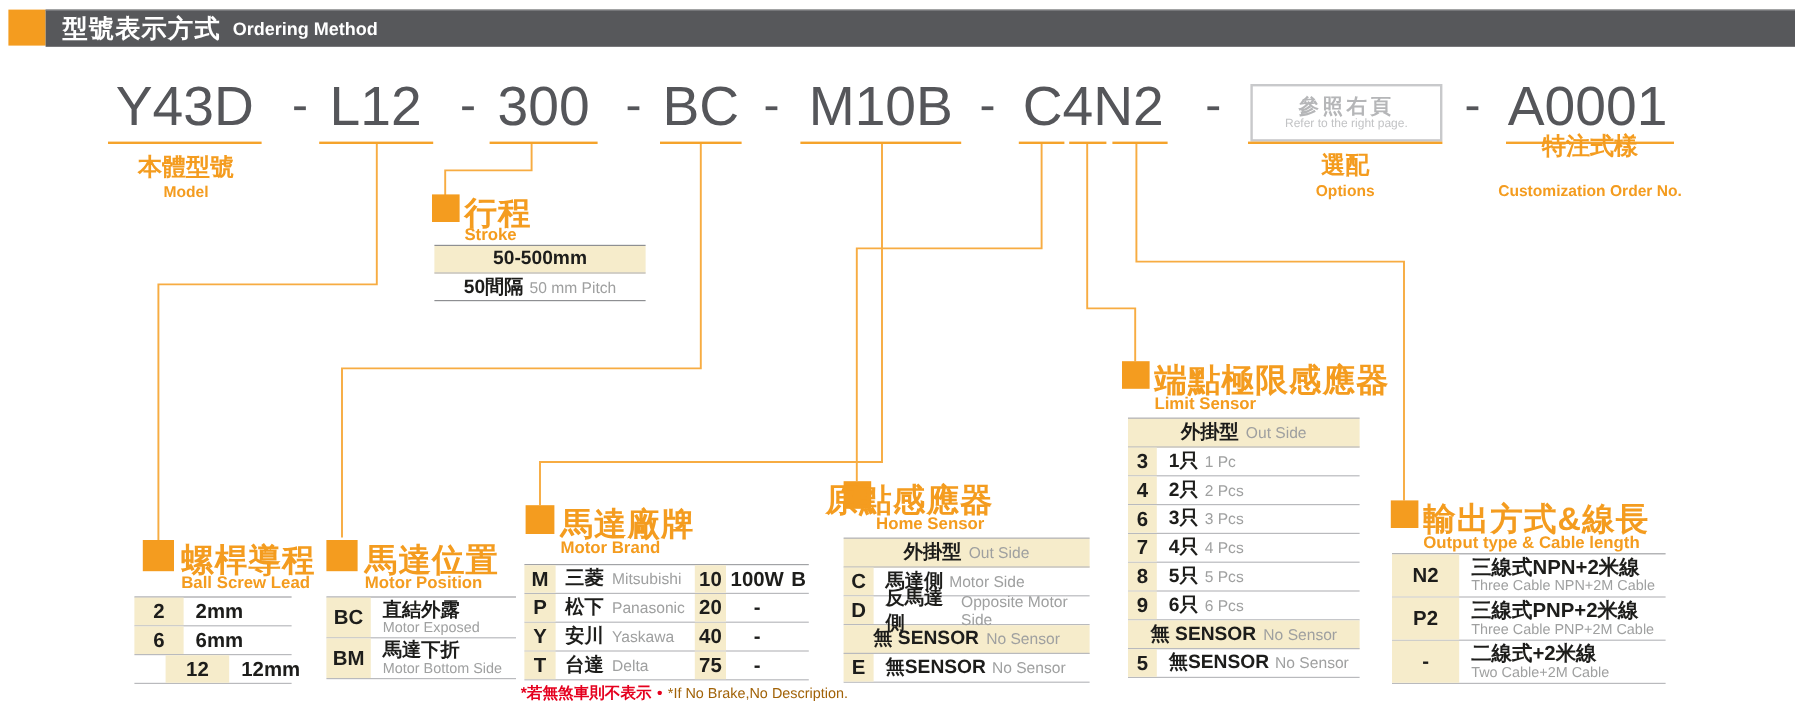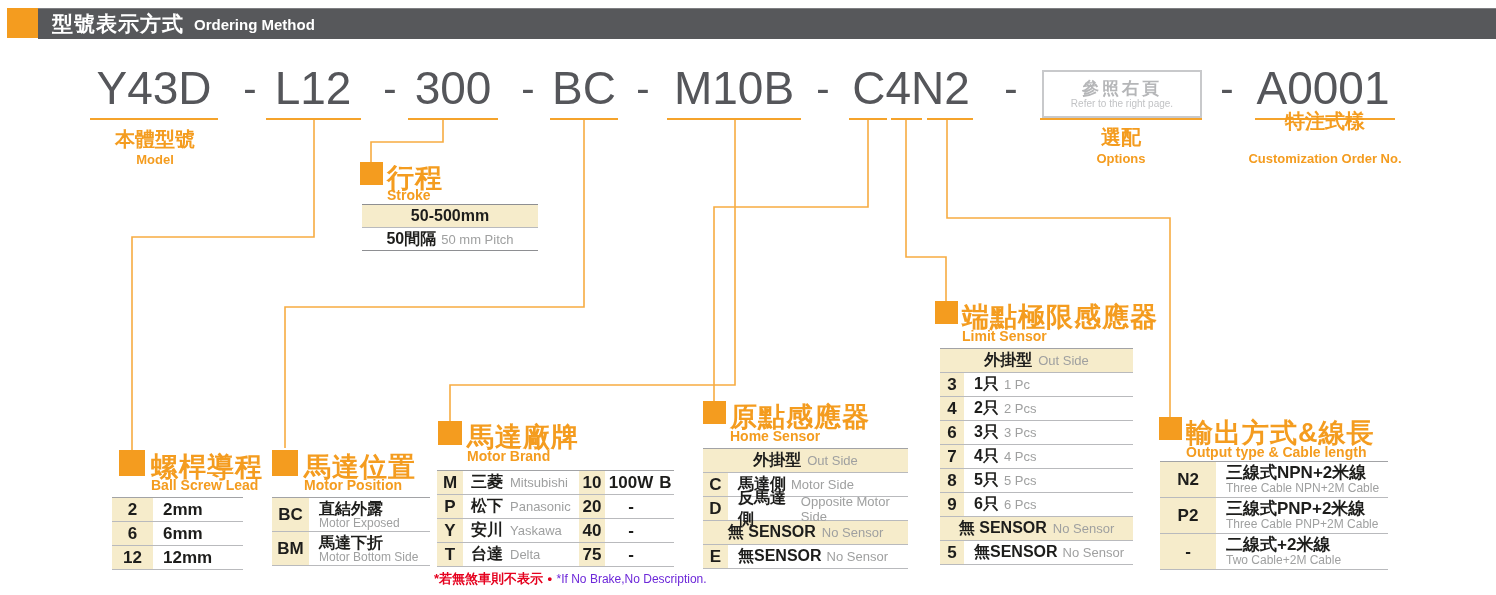--- a/index.html
+++ b/index.html
@@ -54,21 +54,21 @@
   
   .mb-c{display:flex;align-items:center;box-sizing:border-box;}
   .mb-code{width:26px;background:#F6ECCB;justify-content:center;font-weight:bold;color:#1D1D1B;font-size:17px;margin-right:2px;}
   .mb-brand{width:112px;padding-left:6px;gap:4px;margin-right:2px;align-items:baseline;display:flex;align-items:center;}
   .mb-pc{width:26px;background:#F6ECCB;justify-content:center;font-weight:bold;color:#1D1D1B;font-size:17px;margin-right:2px;}
   .mb-w{width:48px;justify-content:center;font-weight:bold;color:#1D1D1B;font-size:17px;margin-right:2px;}
   .mb-b{width:17px;justify-content:center;font-weight:bold;color:#1D1D1B;font-size:17px;}
 
   .footnote{position:absolute;left:434px;top:569px;white-space:nowrap;}
   .fn-red{color:#E5001E;font-weight:bold;font-size:13px;}
-  .fn-gray{color:#6d28d9;font-size:12px;}
+  .fn-gray{color:#a16207;font-size:12px;}
 </style>
 </head>
 <body>
 
 <div class="canvas">
 
   <div class="hdr-sq"></div>
   <div class="hdr-bar">
     <span class="hdr-zh">型號表示方式</span>
     <span class="hdr-en">Ordering Method</span>
@@ -148,21 +148,21 @@
           <span class="zh-b f17">2mm</span>
         </div>
     </div>
     <div class="trow h24">
       <div class="c1" style="width:41px;">6</div>
       <div class="cc">
           <span class="zh-b f17">6mm</span>
         </div>
     </div>
     <div class="trow h24">
-      <div class="c1" style="width:41px;">12</div>
+      <div class="c1" style="width:53px;margin-left:26px;">12</div>
       <div class="cc">
           <span class="zh-b f17">12mm</span>
         </div>
     </div>
   </div>
 
   <div class="sec-sq" style="left:272px;top:450px;width:26px;height:26px;"></div>
   <div class="sec-zh" style="left:304px;top:449px;">馬達位置</div>
   <div class="sec-en" style="left:304px;top:477px;">Motor Position</div>
   <div class="tbl" style="left:272px;top:497px;width:158px;">
@@ -227,21 +227,21 @@
       <div class="mb-c mb-b"></div>
     </div>
   </div>
   <div class="footnote">
     <span class="fn-red">*若無煞車則不表示</span>
     <span class="fn-red">•</span>
     <span class="fn-gray">*If No Brake,No Description.</span>
   </div>
 
   <div class="sec-sq" style="left:703px;top:401px;width:23px;height:23px;"></div>
-  <div class="sec-zh" style="left:730px;top:399px;">原點感應器</div>
+  <div class="sec-zh" style="left:688px;top:399px;">原點感應器</div>
   <div class="sec-en" style="left:730px;top:428px;">Home Sensor</div>
   <div class="tbl" style="left:703px;top:448px;width:205px;">
     <div class="trow h24 full">
       <span class="zh-b f16">外掛型</span>
       <span class="en-g f13">Out Side</span>
     </div>
     <div class="trow h24">
       <div class="c1" style="width:25px;">C</div>
       <div class="cc">
         <span class="zh-b f16">馬達側</span>

